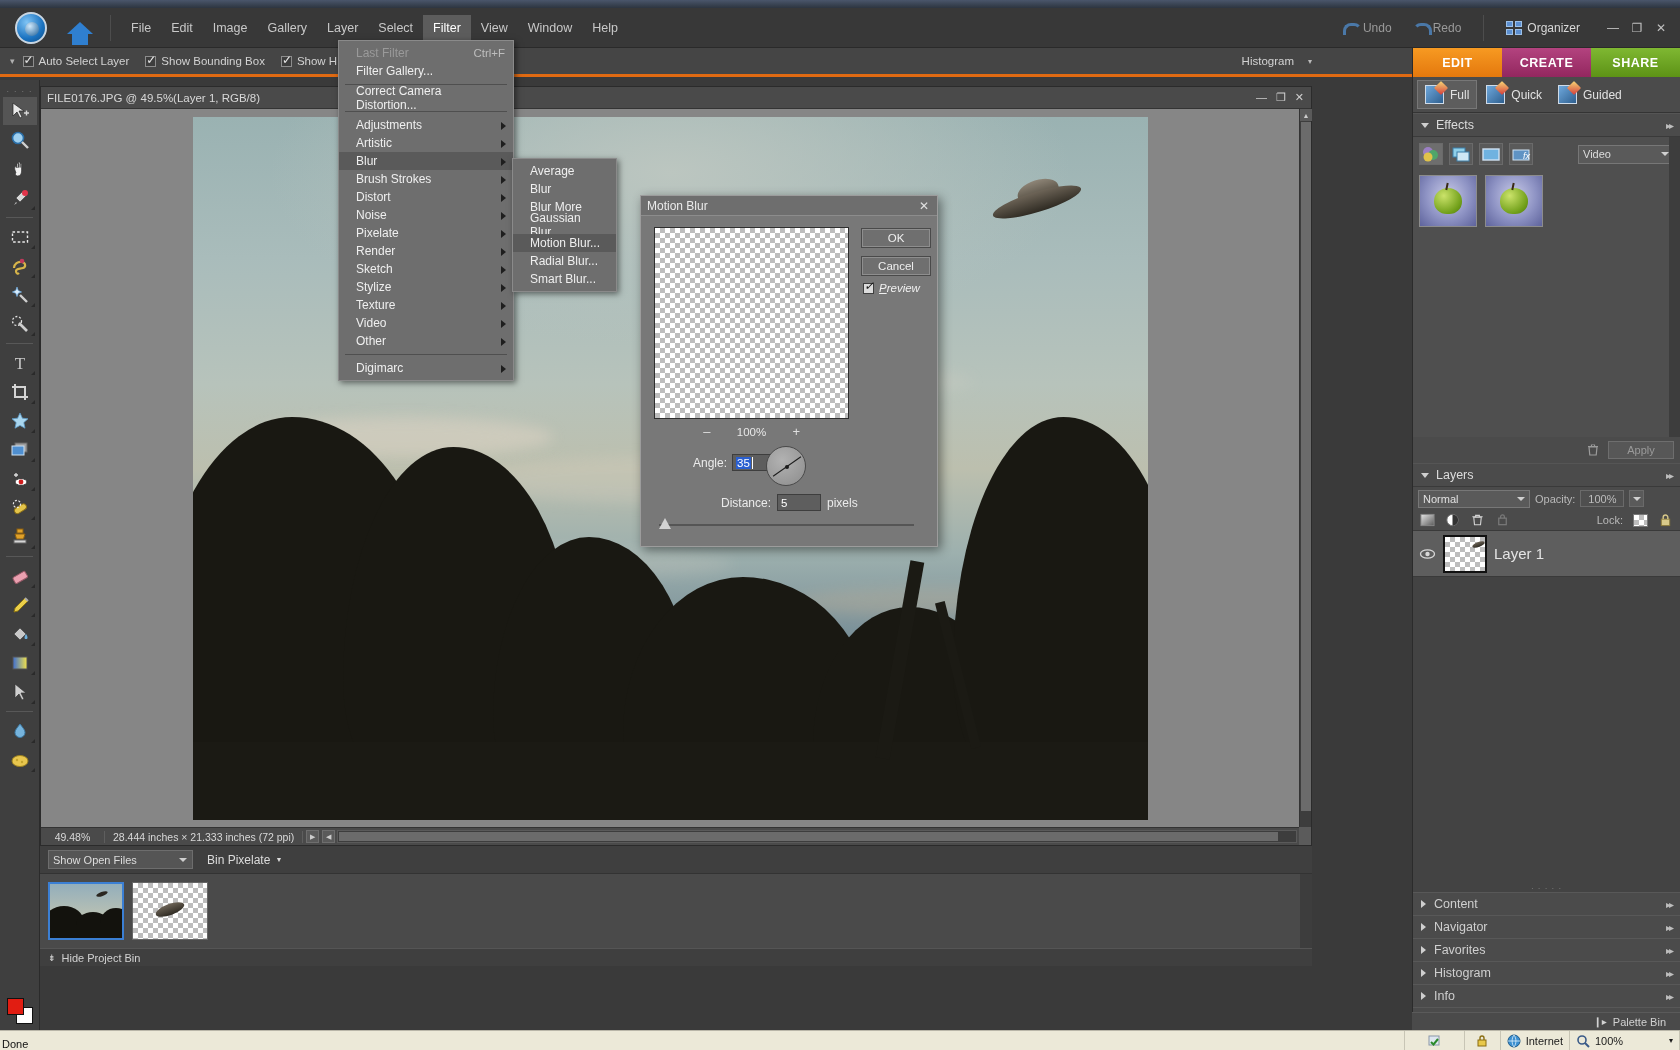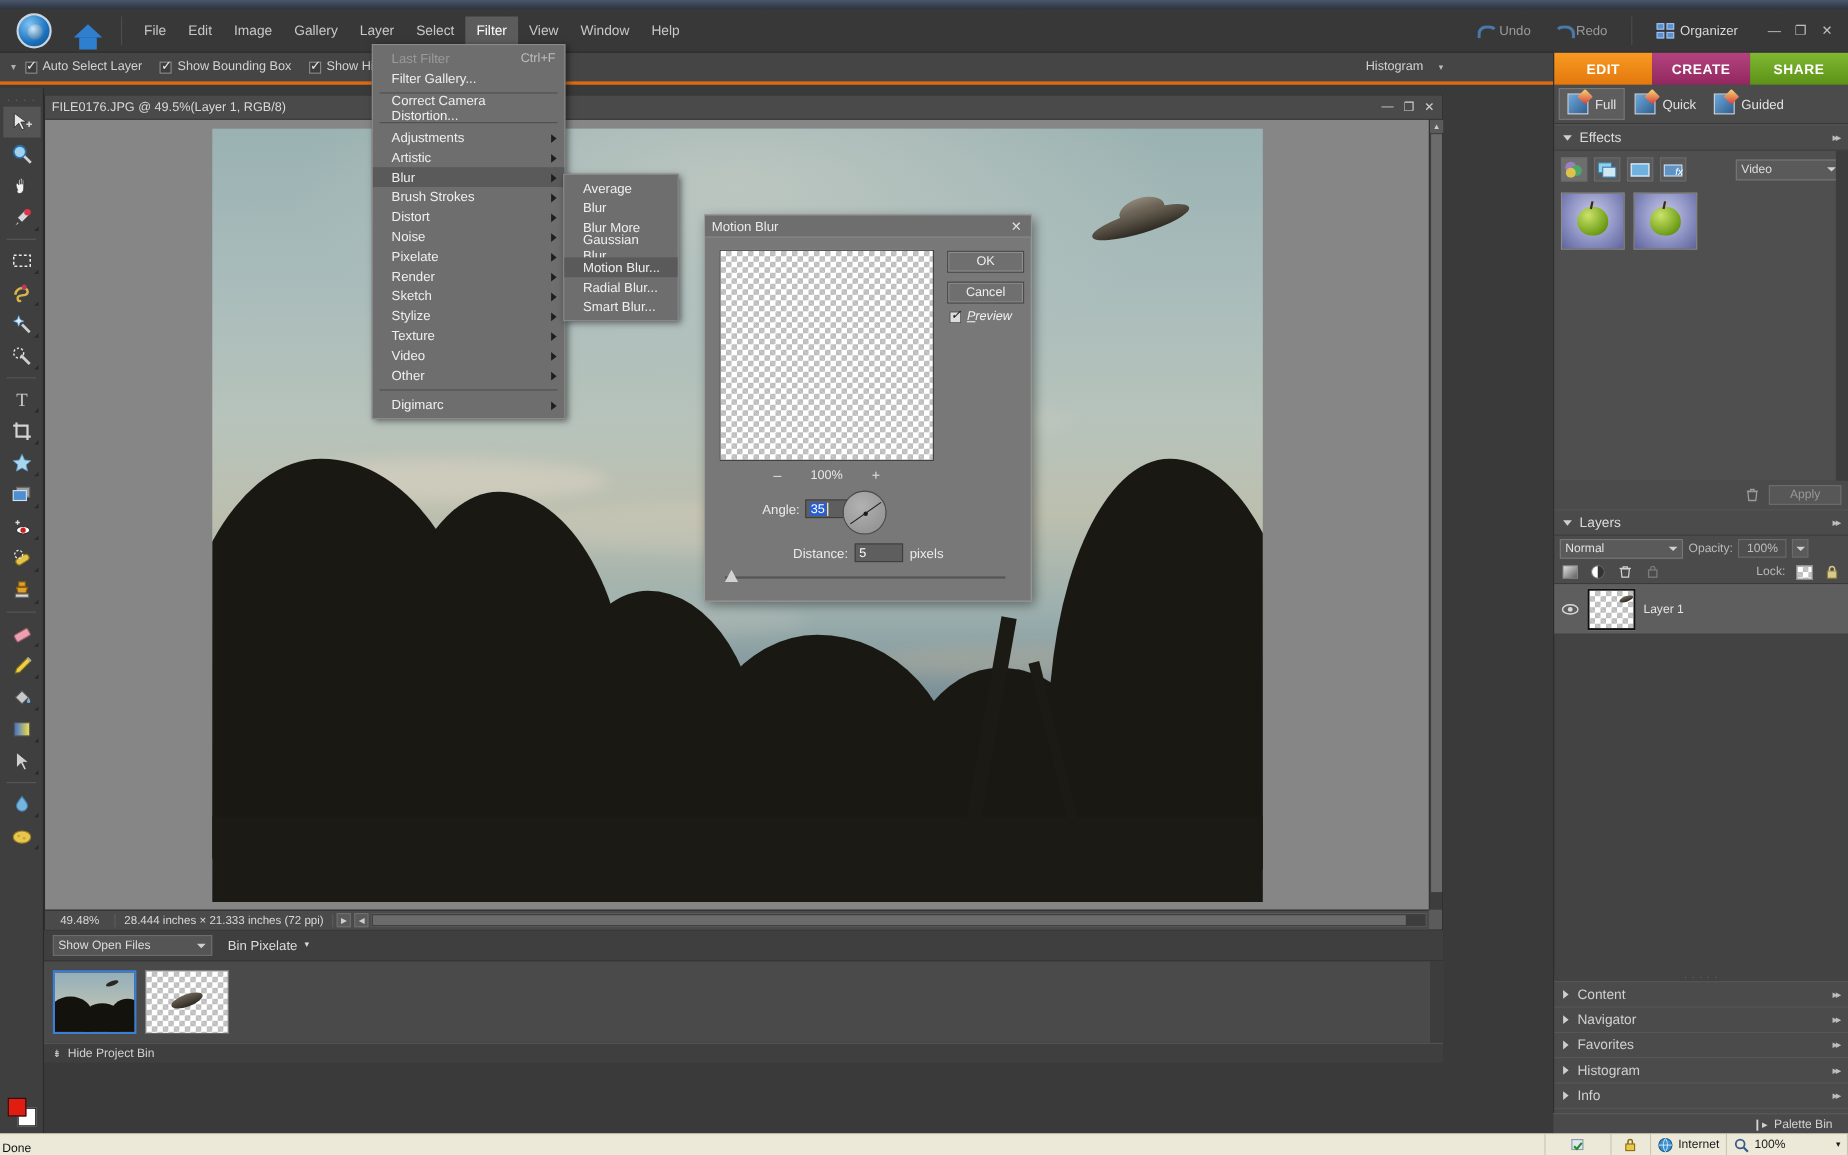--- a/index.html
+++ b/index.html
@@ -167,21 +167,21 @@
   .lkIc{ width:15px;height:14px;}
   .checker{ background-image:
       linear-gradient(45deg,#bdbdbd 25%,transparent 25%,transparent 75%,#bdbdbd 75%),
       linear-gradient(45deg,#bdbdbd 25%,#fff 25%,#fff 75%,#bdbdbd 75%);
     background-size:10px 10px; background-position:0 0,5px 5px; background-color:#fff;}
   .layerRow{ height:46px; display:flex; align-items:center; gap:7px; padding:0 6px; border-bottom:1px solid #3a3a3a;}
   .layerRow.sel{ background:#5e5e5e;}
   .eyeI{ width:17px;height:14px; display:flex;align-items:center;justify-content:center;}
   .lthumb{ width:44px;height:38px; border:1px solid #111; overflow:hidden; position:relative;}
   .layerRow.sel .lthumb{ border:2px solid #111; }
-  .lname{ color:#e4e4e4; font-size:11px;}
+  .lname{ color:#e4e4e4; font-size:15px;}
   .llock{ margin-left:auto; }
   #accordion{ position:absolute; left:0; right:0; bottom:0; }
   .accRow{ height:23px; display:flex; align-items:center; gap:8px; padding:0 8px; background:#4b4b4b;
      color:#cfcfcf; font-size:12.5px; border-top:1px solid #585858;text-align:center;}
   #panelDrag{ height:7px; background:#434343; display:flex; align-items:center; justify-content:center;
      color:#7d7d7d; font-size:8px; letter-spacing:1px;}
   #palettebin{ position:absolute; right:0; bottom:20px; width:268px; height:18px; background:#4a4a4a;
      display:flex; align-items:center; justify-content:flex-end; gap:6px; padding-right:14px;
      color:#d2d2d2; font-size:11px; border-top:1px solid #5a5a5a;}
 

